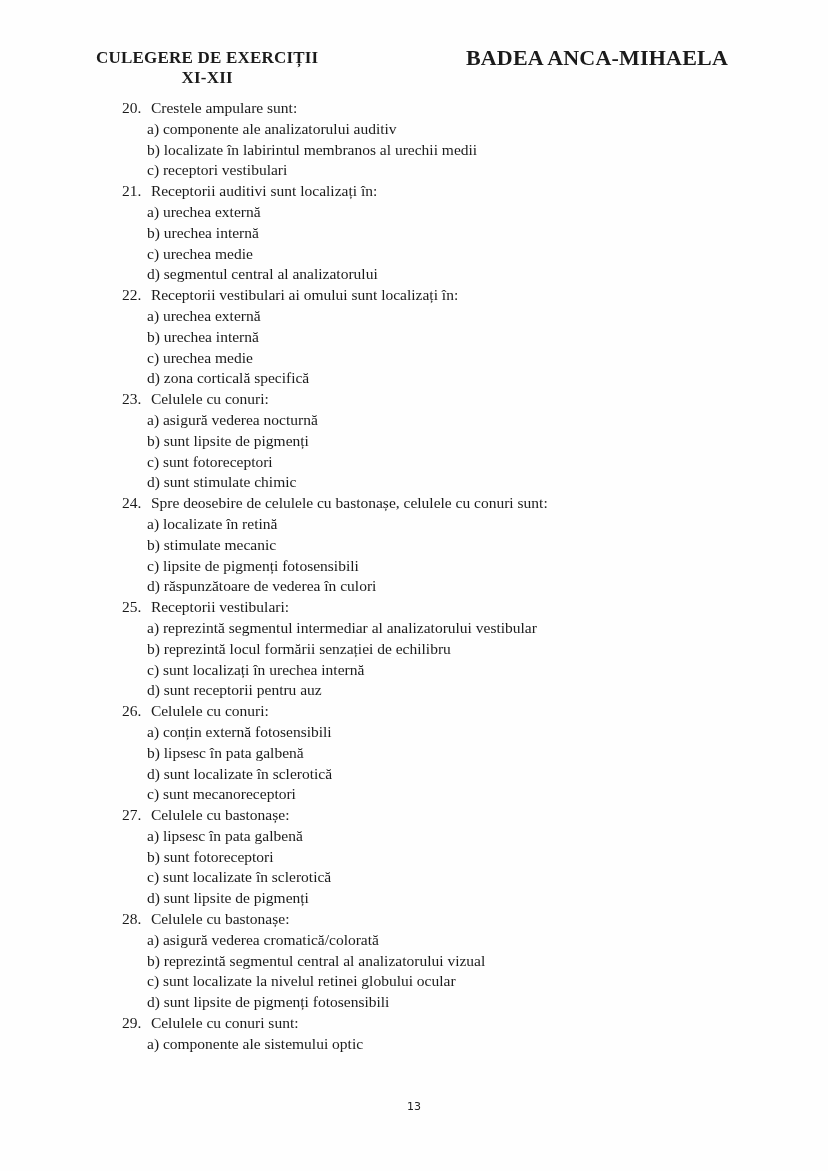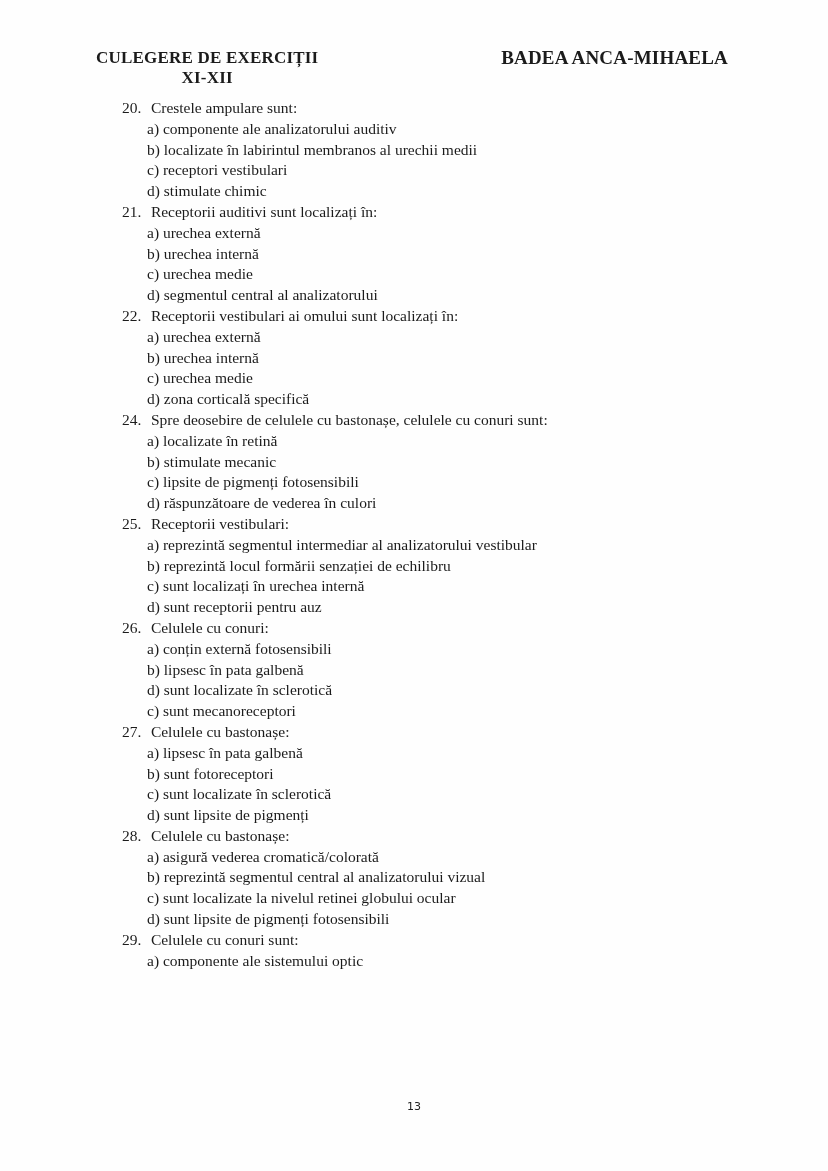--- a/index.html
+++ b/index.html
@@ -26,21 +26,21 @@
   .header-left {
     display: inline-block;
     text-align: center;
     font-weight: bold;
     font-size: 17px;
     line-height: 20px;
     letter-spacing: 0.2px;
   }
   .header-right {
     font-weight: bold;
-    font-size: 19px;
+    font-size: 22px;
     line-height: 20px;
     letter-spacing: 0.2px;
     white-space: nowrap;
   }
   .content {
     margin-top: 10px;
     padding-left: 122px;
     padding-right: 56px;
     font-size: 15.5px;
     line-height: 20.8px;
@@ -79,35 +79,41 @@
     </div>
     <div class="header-right">BADEA ANCA-MIHAELA</div>
   </div>
 
   <div class="content">
       <div class="question">
         <div class="question-line"><span class="q-num">20.</span><span> Crestele ampulare sunt:</span></div>
         <div class="option-line">a) componente ale analizatorului auditiv</div>
         <div class="option-line">b) localizate în labirintul membranos al urechii medii</div>
         <div class="option-line">c) receptori vestibulari</div>
-        <div class="option-line">d) stimulate chimic</div>
       </div>
       <div class="question">
         <div class="question-line"><span class="q-num">21.</span><span> Receptorii auditivi sunt localizați în:</span></div>
         <div class="option-line">a) urechea externă</div>
         <div class="option-line">b) urechea internă</div>
         <div class="option-line">c) urechea medie</div>
         <div class="option-line">d) segmentul central al analizatorului</div>
       </div>
       <div class="question">
         <div class="question-line"><span class="q-num">22.</span><span> Receptorii vestibulari ai omului sunt localizați în:</span></div>
         <div class="option-line">a) urechea externă</div>
         <div class="option-line">b) urechea internă</div>
         <div class="option-line">c) urechea medie</div>
         <div class="option-line">d) zona corticală specifică</div>
+      </div>
+      <div class="question">
+        <div class="question-line"><span class="q-num">23.</span><span> Celulele cu conuri:</span></div>
+        <div class="option-line">a) asigură vederea nocturnă</div>
+        <div class="option-line">b) sunt lipsite de pigmenți</div>
+        <div class="option-line">c) sunt fotoreceptori</div>
+        <div class="option-line">d) sunt stimulate chimic</div>
       </div>
       <div class="question">
         <div class="question-line"><span class="q-num">24.</span><span> Spre deosebire de celulele cu bastonașe, celulele cu conuri sunt:</span></div>
         <div class="option-line">a) localizate în retină</div>
         <div class="option-line">b) stimulate mecanic</div>
         <div class="option-line">c) lipsite de pigmenți fotosensibili</div>
         <div class="option-line">d) răspunzătoare de vederea în culori</div>
       </div>
       <div class="question">
         <div class="question-line"><span class="q-num">25.</span><span> Receptorii vestibulari:</span></div>

